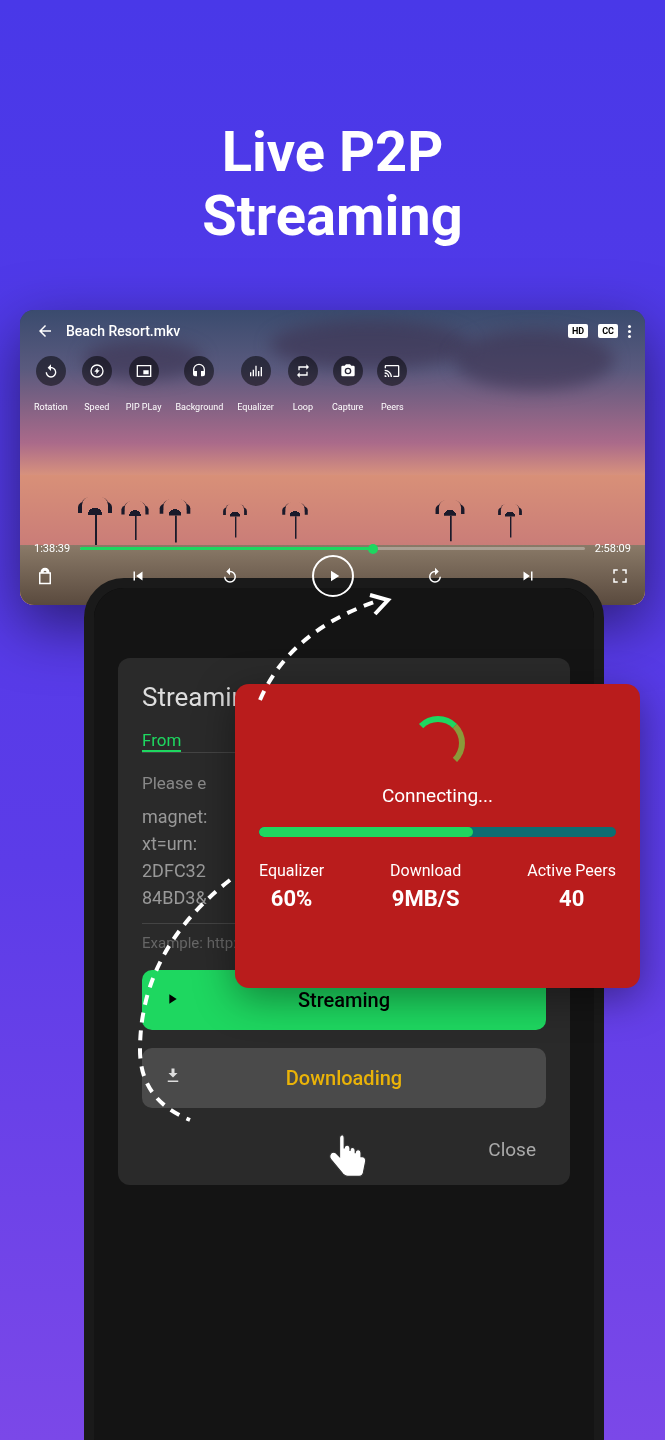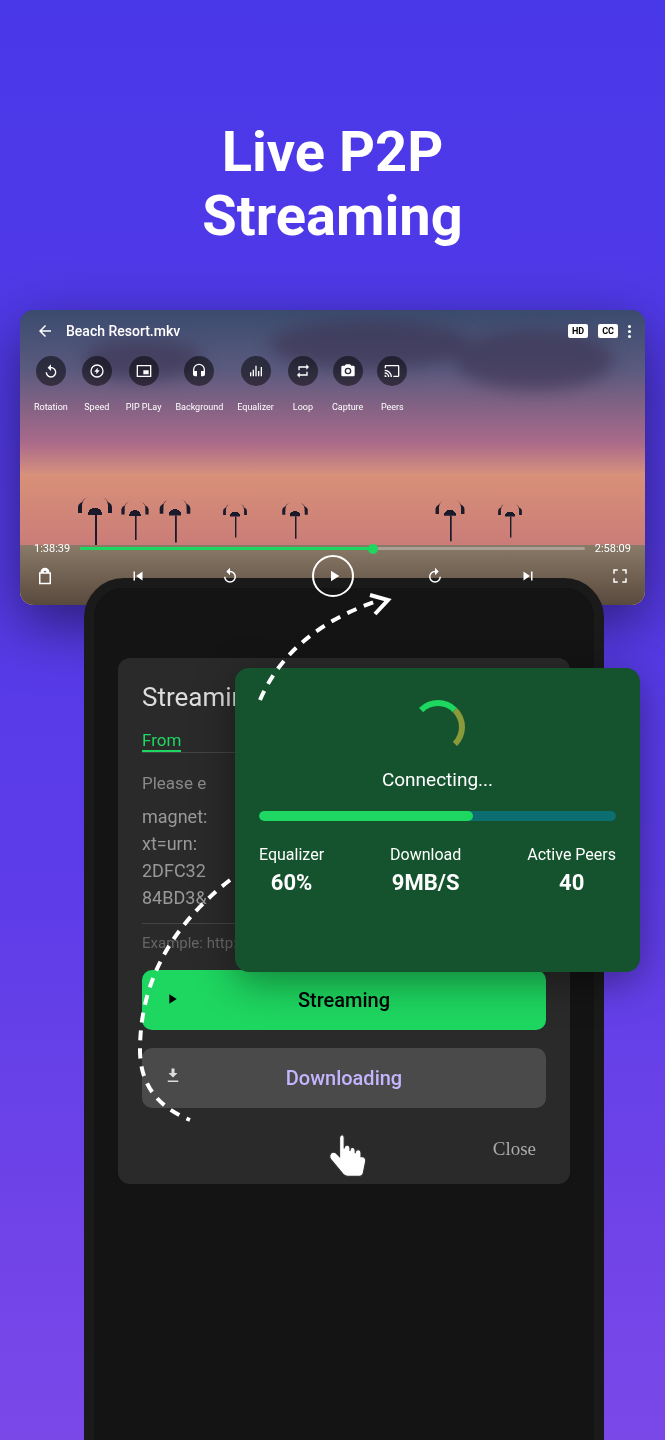--- a/index.html
+++ b/index.html
@@ -42,25 +42,25 @@
 .phone-inner { position: absolute; inset: 0; background: #141414; padding: 30px 24px; color: #888; }
 .streaming-modal { background: #2a2a2a; border-radius: 12px; padding: 24px; margin-top: 40px; }
 .modal-title { color: #ddd; font-size: 26px; margin-bottom: 18px; }
 .tab-row { border-bottom: 1px solid #444; margin-bottom: 20px; }
 .tab-active { color: #1ed760; font-size: 17px; display: inline-block; border-bottom: 2px solid #1ed760; }
 .input-label { color: #888; font-size: 17px; margin: 16px 0 10px; }
 .magnet-text { color: #999; font-size: 18px; line-height: 1.5; font-family: monospace; padding-bottom: 12px; border-bottom: 1px solid #444; }
 .example-text { color: #666; font-size: 15px; margin-top: 10px; }
 .btn { width: 100%; padding: 18px; border-radius: 10px; font-size: 20px; font-weight: 500; border: none; display: flex; align-items: center; justify-content: center; gap: 10px; margin-top: 18px; position: relative; }
 .btn-streaming { background: #1ed760; color: #000; }
-.btn-download { background: #4a4a4a; color: #c4b5fd; }
+.btn-download { background: #4a4a4a; color: #eab308; }
 .btn-icon { position: absolute; left: 22px; }
-.close-text { text-align: right; color: #aaa; font-size: 19px; margin-top: 30px; padding-right: 10px; font-family: Liberation Serif, serif; }
-
-.connecting-card { position: absolute; top: 668px; left: 235px; width: 405px; height: 304px; background: #14532d; border-radius: 14px; padding: 24px; color: #fff; box-shadow: 0 10px 40px rgba(0,0,0,0.4); }
+.close-text { text-align: right; color: #aaa; font-size: 19px; margin-top: 30px; padding-right: 10px; }
+
+.connecting-card { position: absolute; top: 684px; left: 235px; width: 405px; height: 304px; background: #b91c1c; border-radius: 14px; padding: 24px; color: #fff; box-shadow: 0 10px 40px rgba(0,0,0,0.4); }
 .spinner { width: 54px; height: 54px; border: 6px solid transparent; border-top-color: #1ed760; border-right-color: #8a9a3a; border-radius: 50%; margin: 8px auto 14px; }
 .connecting-text { text-align: center; font-size: 19px; margin-bottom: 20px; }
 .conn-progress-track { height: 10px; background: #0d6e72; border-radius: 5px; overflow: hidden; margin-bottom: 24px; }
 .conn-progress-fill { height: 100%; width: 60%; background: #1ed760; border-radius: 5px; }
 .stats-row { display: flex; justify-content: space-between; text-align: center; }
 .stat-label { font-size: 16px; margin-bottom: 6px; }
 .stat-value { font-size: 22px; font-weight: 700; }
 
 .hand-cursor { position: absolute; top: 1130px; left: 326px; width: 48px; height: 58px; z-index: 10; }
 .dashed-arrow { position: absolute; border: none; z-index: 5; }

